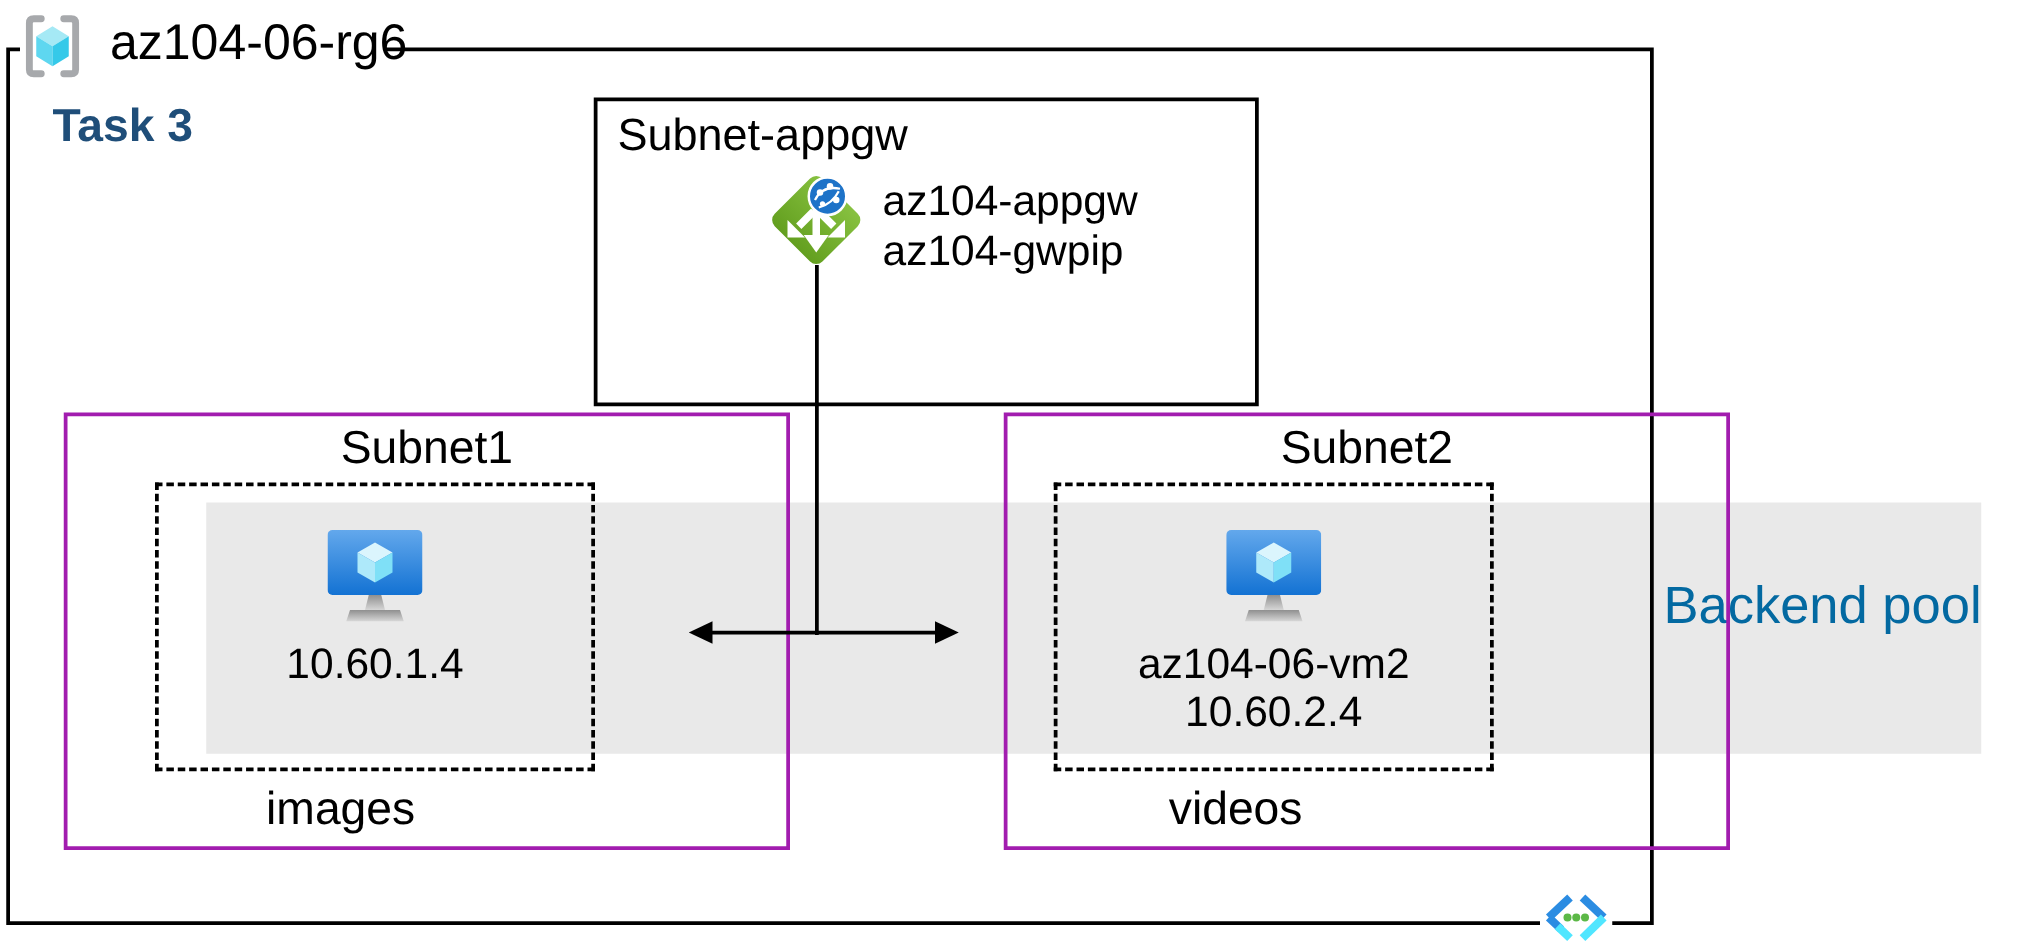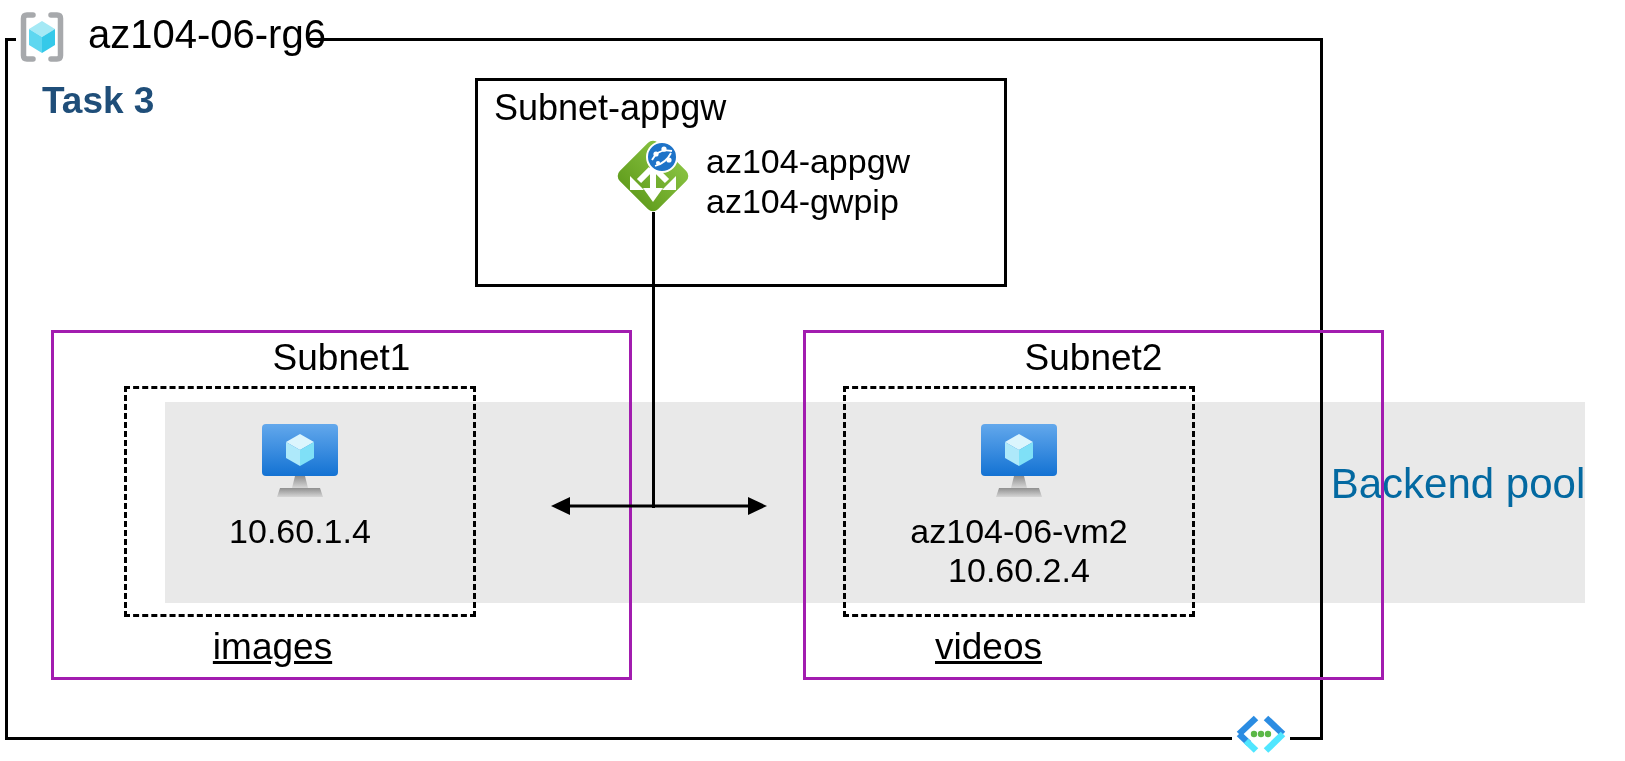--- a/index.html
+++ b/index.html
@@ -16,21 +16,21 @@
 
   
   .rg-box{left:5px;top:38px;width:1318px;height:702px;border:3px solid #000;z-index:1;background:transparent;}
   .rg-gap{left:16px;top:30px;width:292px;height:18px;background:#fff;z-index:2;}
   .rg-icon{left:18px;top:8px;width:48px;height:58px;z-index:3;}
   .rg-title{left:88px;top:12px;font-size:40px;z-index:3;white-space:nowrap;}
 
   .task-label{left:42px;top:80px;font-size:37px;font-weight:bold;color:#1f4e79;z-index:2;text-align:right;}
 
   
-  .appgw-box{left:475px;top:78px;width:532px;height:209px;border:3px solid #000;z-index:1;background:#fff;}
+  .appgw-box{left:475px;top:78px;width:532px;height:247px;border:3px solid #000;z-index:1;background:#fff;}
   .appgw-title{position:absolute;left:16px;top:6px;font-size:36px;}
   .appgw-icon{left:608px;top:130px;width:90px;height:90px;z-index:2;}
   .appgw-labels{left:706px;top:141px;font-size:34px;line-height:40px;z-index:2;white-space:nowrap;}
 
   
   .connector-v{left:652px;top:212px;width:3px;height:296px;background:#000;z-index:2;}
   .arrow-h{left:548px;top:492px;width:222px;height:28px;z-index:2;}
 
   
   .subnet-box{width:581px;height:350px;top:330px;border:3px solid #a21caf;z-index:1;background:transparent;}
@@ -39,21 +39,21 @@
   .subnet-title{position:absolute;left:0;top:4px;width:100%;text-align:center;font-size:37px;}
   .dashed-box{top:386px;width:352px;height:231px;border:3px dashed #000;z-index:1;background:transparent;}
   .dashed1{left:124px;}
   .dashed2{left:843px;}
   .vm-icon{top:424px;width:76px;height:74px;z-index:2;}
   .vm1-icon{left:262px;}
   .vm2-icon{left:981px;}
   .vm-labels{top:512px;width:352px;text-align:center;font-size:34px;line-height:39px;z-index:2;}
   .vm1-labels{left:124px;}
   .vm2-labels{left:843px;}
-  .subnet-caption{top:626px;width:443px;text-align:center;font-size:37px;z-index:2;text-decoration:underline;}
+  .subnet-caption{top:626px;width:443px;text-align:center;font-size:37px;z-index:2;}
   .caption1{left:51px;}
   .caption2{left:767px;}
 
   .vnet-icon{left:1232px;top:712px;width:58px;height:44px;z-index:3;}
 </style>
 </head>
 <body>
 
 <div class="abs band"></div>
 <div class="abs backend-label">Backend pool</div>

